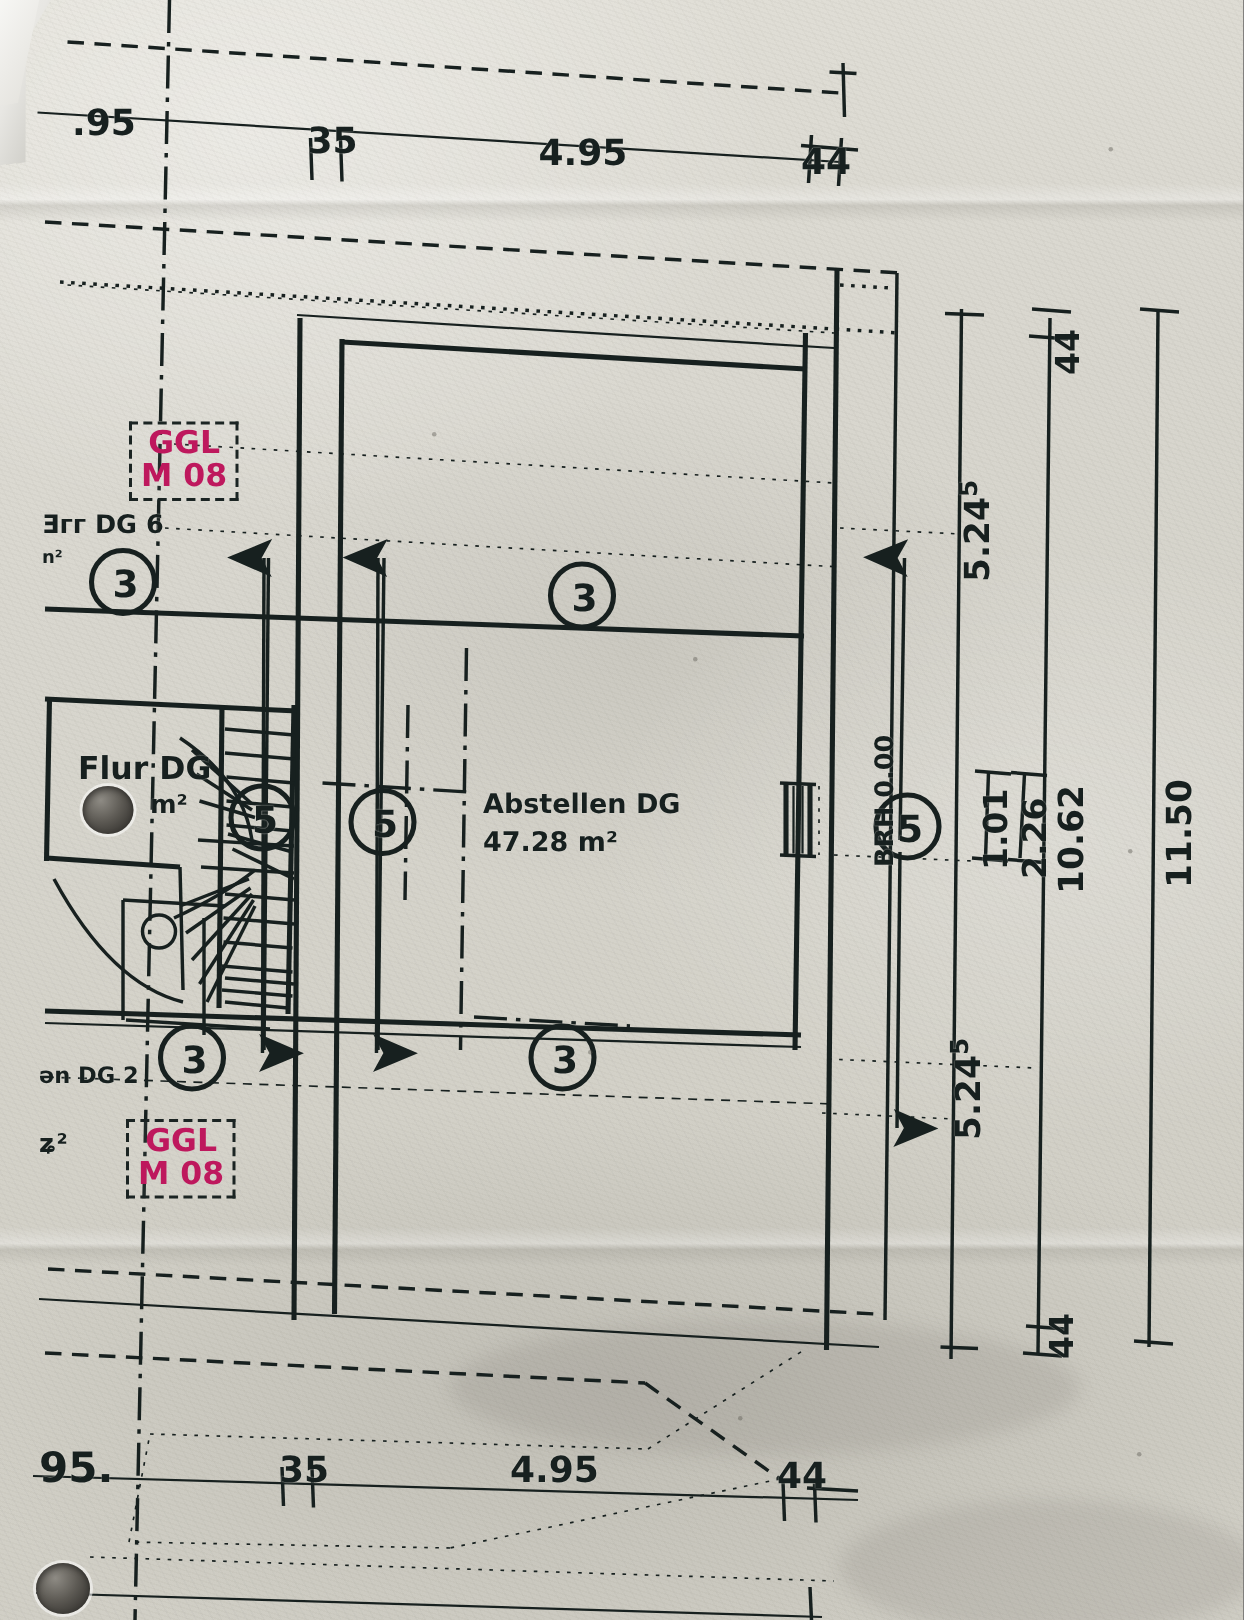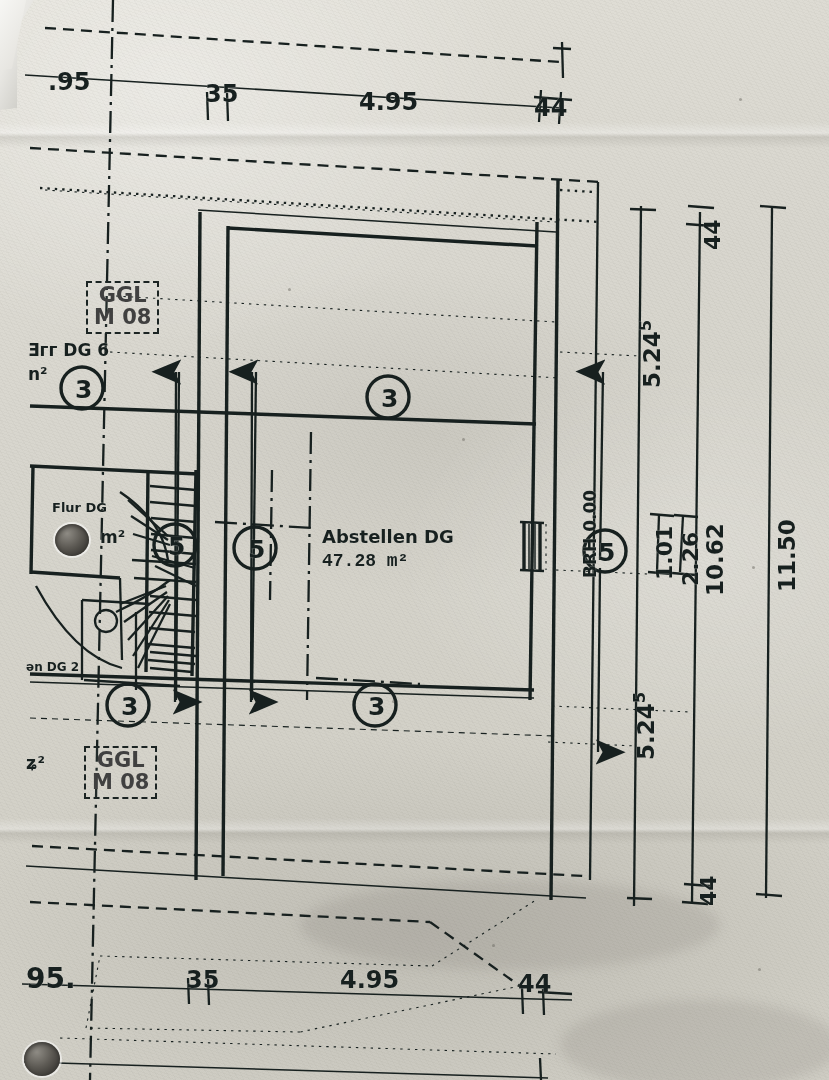--- a/index.html
+++ b/index.html
@@ -54,21 +54,21 @@
   svg.plan{position:absolute;left:0;top:0;width:829px;height:1080px;}
   .lbl{
     position:absolute;color:#17201f;font-weight:bold;white-space:nowrap;
     font-family:"DejaVu Sans","Liberation Sans",sans-serif;
     text-shadow:0 0 1px rgba(230,228,222,.8);
   }
   .lbl.rot{transform-origin:0 0;transform:rotate(-90deg);}
   .sup{font-size:.72em;vertical-align:super;}
   .ggl-box{
     position:absolute;border:2px dashed #1b2423;padding:1px 6px 3px 6px;
-    color:#404040;font-weight:bold;line-height:1.06;text-align:center;
+    color:#be185d;font-weight:bold;line-height:1.06;text-align:center;
     font-family:"DejaVu Sans","Liberation Sans",sans-serif;font-size:21px;
     background:rgba(255,255,255,.05);
   }
   .smudge{position:absolute;border-radius:50%;background:rgba(120,118,110,.18);filter:blur(6px);}
   .speck{position:absolute;border-radius:50%;background:rgba(90,88,82,.42);}
 </style>
 </head>
 <body>
 
 <div id="page">
@@ -280,30 +280,30 @@
   <div class="ggl-box" style="left:86px;top:281px;">
     <div>GGL</div>
     <div>M 08</div>
   </div>
   <div class="ggl-box" style="left:84px;top:746px;">
     <div>GGL</div>
     <div>M 08</div>
   </div>
 
   <div class="lbl" style="left:28px;top:340px;font-size:17px;">Ǝгг DG 6</div>
-  <div class="lbl" style="left:28px;top:364px;font-size:17px;">n²</div>
-
-  <div class="lbl" style="left:26px;top:660px;font-size:12px;">ən DG 2</div>
+  <div class="lbl" style="left:28px;top:364px;font-size:12px;">n²</div>
+
+  <div class="lbl" style="left:26px;top:708px;font-size:15px;">ən DG 2</div>
   <div class="lbl" style="left:26px;top:753px;font-size:17px;">ʑ²</div>
 
-  <div class="lbl" style="left:52px;top:500px;font-size:13px;">Flur DG</div>
+  <div class="lbl" style="left:52px;top:500px;font-size:21px;">Flur DG</div>
   <div class="lbl" style="left:100px;top:527px;font-size:17px;">m²</div>
 
   <div class="lbl" style="left:322px;top:526px;font-size:18px;">Abstellen DG</div>
-  <div class="lbl" style="left:322px;top:551px;font-size:18px;font-family:Liberation Mono, monospace;">47.28 m²</div>
+  <div class="lbl" style="left:322px;top:551px;font-size:18px;">47.28 m²</div>
 
   <div class="lbl rot" style="left:580px;top:578px;font-size:17px;">BRH 0.00</div>
 
   <div class="lbl rot" style="left:636px;top:388px;font-size:23px;">
     <span>5.24</span><span class="sup">5</span>
   </div>
   <div class="lbl rot" style="left:652px;top:580px;font-size:22px;">1.01</div>
   <div class="lbl rot" style="left:678px;top:586px;font-size:22px;">2.26</div>
   <div class="lbl rot" style="left:702px;top:596px;font-size:23px;">10.62</div>
   <div class="lbl rot" style="left:774px;top:592px;font-size:23px;">11.50</div>

